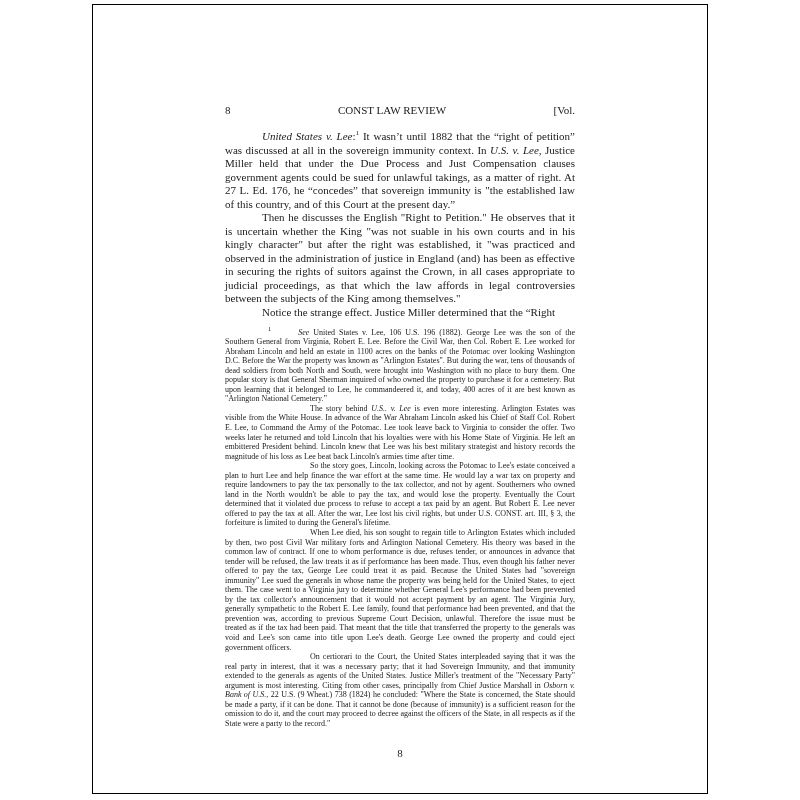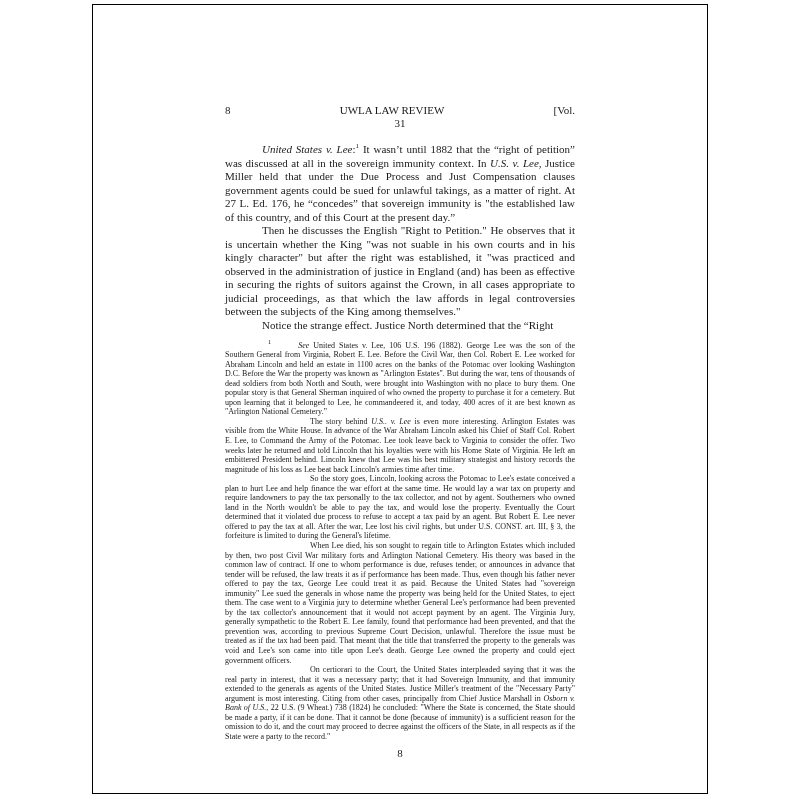--- a/index.html
+++ b/index.html
@@ -100,29 +100,28 @@
 </head>
 <body>
 
 <div class="canvas">
   <div class="page-border"></div>
 
   <div class="content">
 
     <div class="running-head">
       <span class="rh-left">8</span>
-      <span class="rh-center">UWLA LAW REVIEW</span>
+      <span class="rh-center">CONST LAW REVIEW</span>
       <span class="rh-right">[Vol.</span>
     </div>
-    <div class="running-head-wrap">31</div>
 
     <div class="body-text" id="body-paragraphs">
         <p><i>United States v. Lee</i><span>:</span><sup>1</sup><span>  It wasn’t until 1882 that the “right of petition” was discussed at all in the sovereign immunity context. In </span><i>U.S. v. Lee</i><span>, Justice Miller held that under the Due Process and Just Compensation clauses government agents could be sued for unlawful takings, as a matter of right. At 27 L. Ed. 176, he “concedes” that sovereign immunity is "the established law of this country, and of this Court at the present day.”</span></p>
         <p><span>Then he discusses the English "Right to Petition." He observes that it is uncertain whether the King "was not suable in his own courts and in his kingly character" but after the right was established, it "was practiced and observed in the administration of justice in England (and) has been as effective in securing the rights of suitors against the Crown, in all cases appropriate to judicial proceedings, as that which the law affords in legal controversies between the subjects of the King among themselves."</span></p>
-        <p><span>Notice the strange effect. Justice North determined that the “Right</span></p>
+        <p><span>Notice the strange effect. Justice Miller determined that the “Right</span></p>
       </div>
 
     <div class="footnotes" id="footnote-paragraphs">
         <p class="first"><sup class="fn-marker">1</sup><span class="fn-gap"></span><i>See</i><span> United States v. Lee, 106 U.S. 196 (1882). George Lee was the son of the Southern General from Virginia, Robert E. Lee. Before the Civil War, then Col. Robert E. Lee worked for Abraham Lincoln and held an estate in 1100 acres on the banks of the Potomac over looking Washington D.C. Before the War the property was known as "Arlington Estates". But during the war, tens of thousands of dead soldiers from both North and South, were brought into Washington with no place to bury them. One popular story is that General Sherman inquired of who owned the property to purchase it for a cemetery. But upon learning that it belonged to Lee, he commandeered it, and today, 400 acres of it are best known as "Arlington National Cemetery.”</span></p>
         <p><span>The story behind </span><i>U.S.. v. Lee</i><span> is even more interesting. Arlington Estates was visible from the White House. In advance of the War Abraham Lincoln asked his Chief of Staff Col. Robert E. Lee, to Command the Army of the Potomac. Lee took leave back to Virginia to consider the offer. Two weeks later he returned and told Lincoln that his loyalties were with his Home State of Virginia. He left an embittered President behind. Lincoln knew that Lee was his best military strategist and history records the magnitude of his loss as Lee beat back Lincoln's armies time after time.</span></p>
         <p><span>So the story goes, Lincoln, looking across the Potomac to Lee's estate conceived a plan to hurt Lee and help finance the war effort at the same time. He would lay a war tax on property and require landowners to pay the tax personally to the tax collector, and not by agent. Southerners who owned land in the North wouldn't be able to pay the tax, and would lose the property. Eventually the Court determined that it violated due process to refuse to accept a tax paid by an agent. But Robert E. Lee never offered to pay the tax at all. After the war, Lee lost his civil rights, but under U.S. CONST. art. III, § 3, the forfeiture is limited to during the General's lifetime.</span></p>
         <p><span>When Lee died, his son sought to regain title to Arlington Estates which included by then, two post Civil War military forts and Arlington National Cemetery. His theory was based in the common law of contract. If one to whom performance is due, refuses tender, or announces in advance that tender will be refused, the law treats it as if performance has been made. Thus, even though his father never offered to pay the tax, George Lee could treat it as paid. Because the United States had "sovereign immunity" Lee sued the generals in whose name the property was being held for the United States, to eject them. The case went to a Virginia jury to determine whether General Lee's performance had been prevented by the tax collector's announcement that it would not accept payment by an agent. The Virginia Jury, generally sympathetic to the Robert E. Lee family, found that performance had been prevented, and that the prevention was, according to previous Supreme Court Decision, unlawful. Therefore the issue must be treated as if the tax had been paid. That meant that the title that transferred the property to the generals was void and Lee's son came into title upon Lee's death. George Lee owned the property and could eject government officers.</span></p>
         <p><span>On certiorari to the Court, the United States interpleaded saying that it was the real party in interest, that it was a necessary party; that it had Sovereign Immunity, and that immunity extended to the generals as agents of the United States. Justice Miller's treatment of the "Necessary Party" argument is most interesting. Citing from other cases, principally from Chief Justice Marshall in </span><i>Osborn v. Bank of U.S.</i><span>, 22 U.S. (9 Wheat.) 738 (1824) he concluded: "Where the State is concerned, the State should be made a party, if it can be done. That it cannot be done (because of immunity) is a sufficient reason for the omission to do it, and the court may proceed to decree against the officers of the State, in all respects as if the State were a party to the record."</span></p>
       </div>
 

